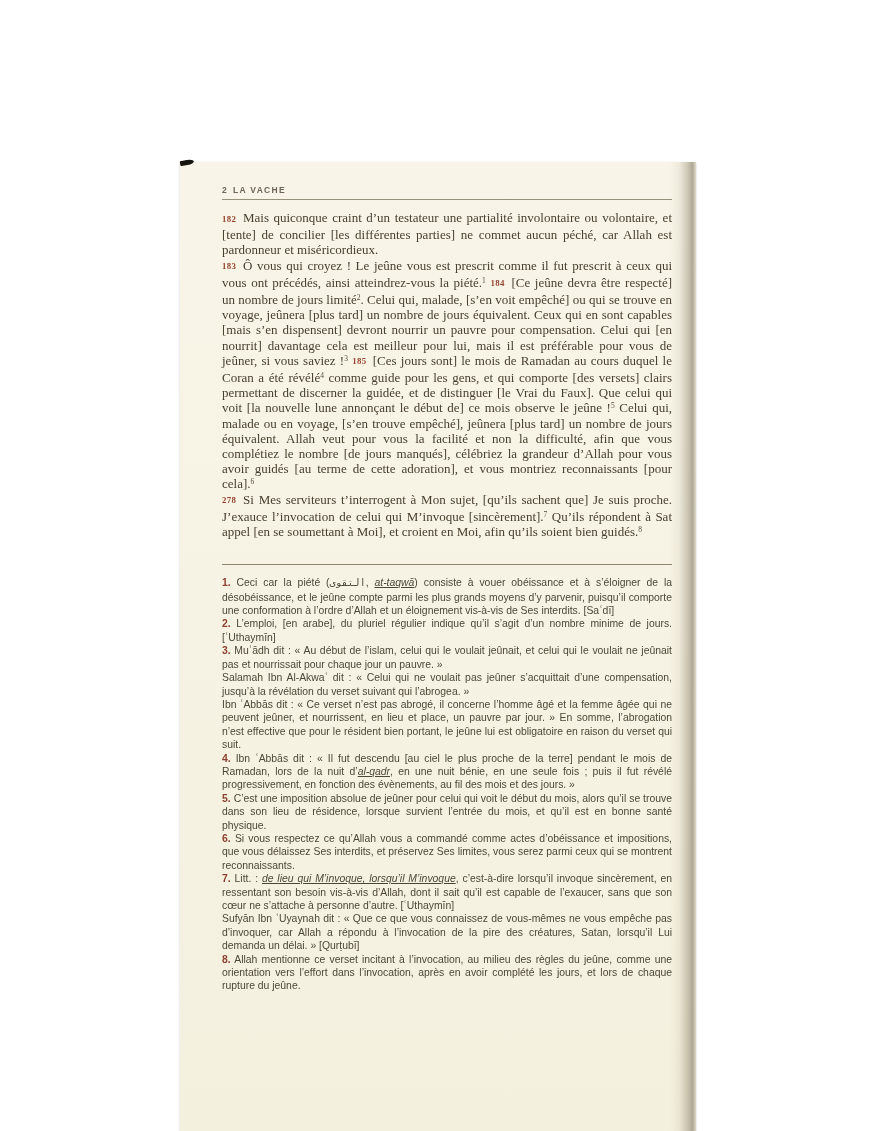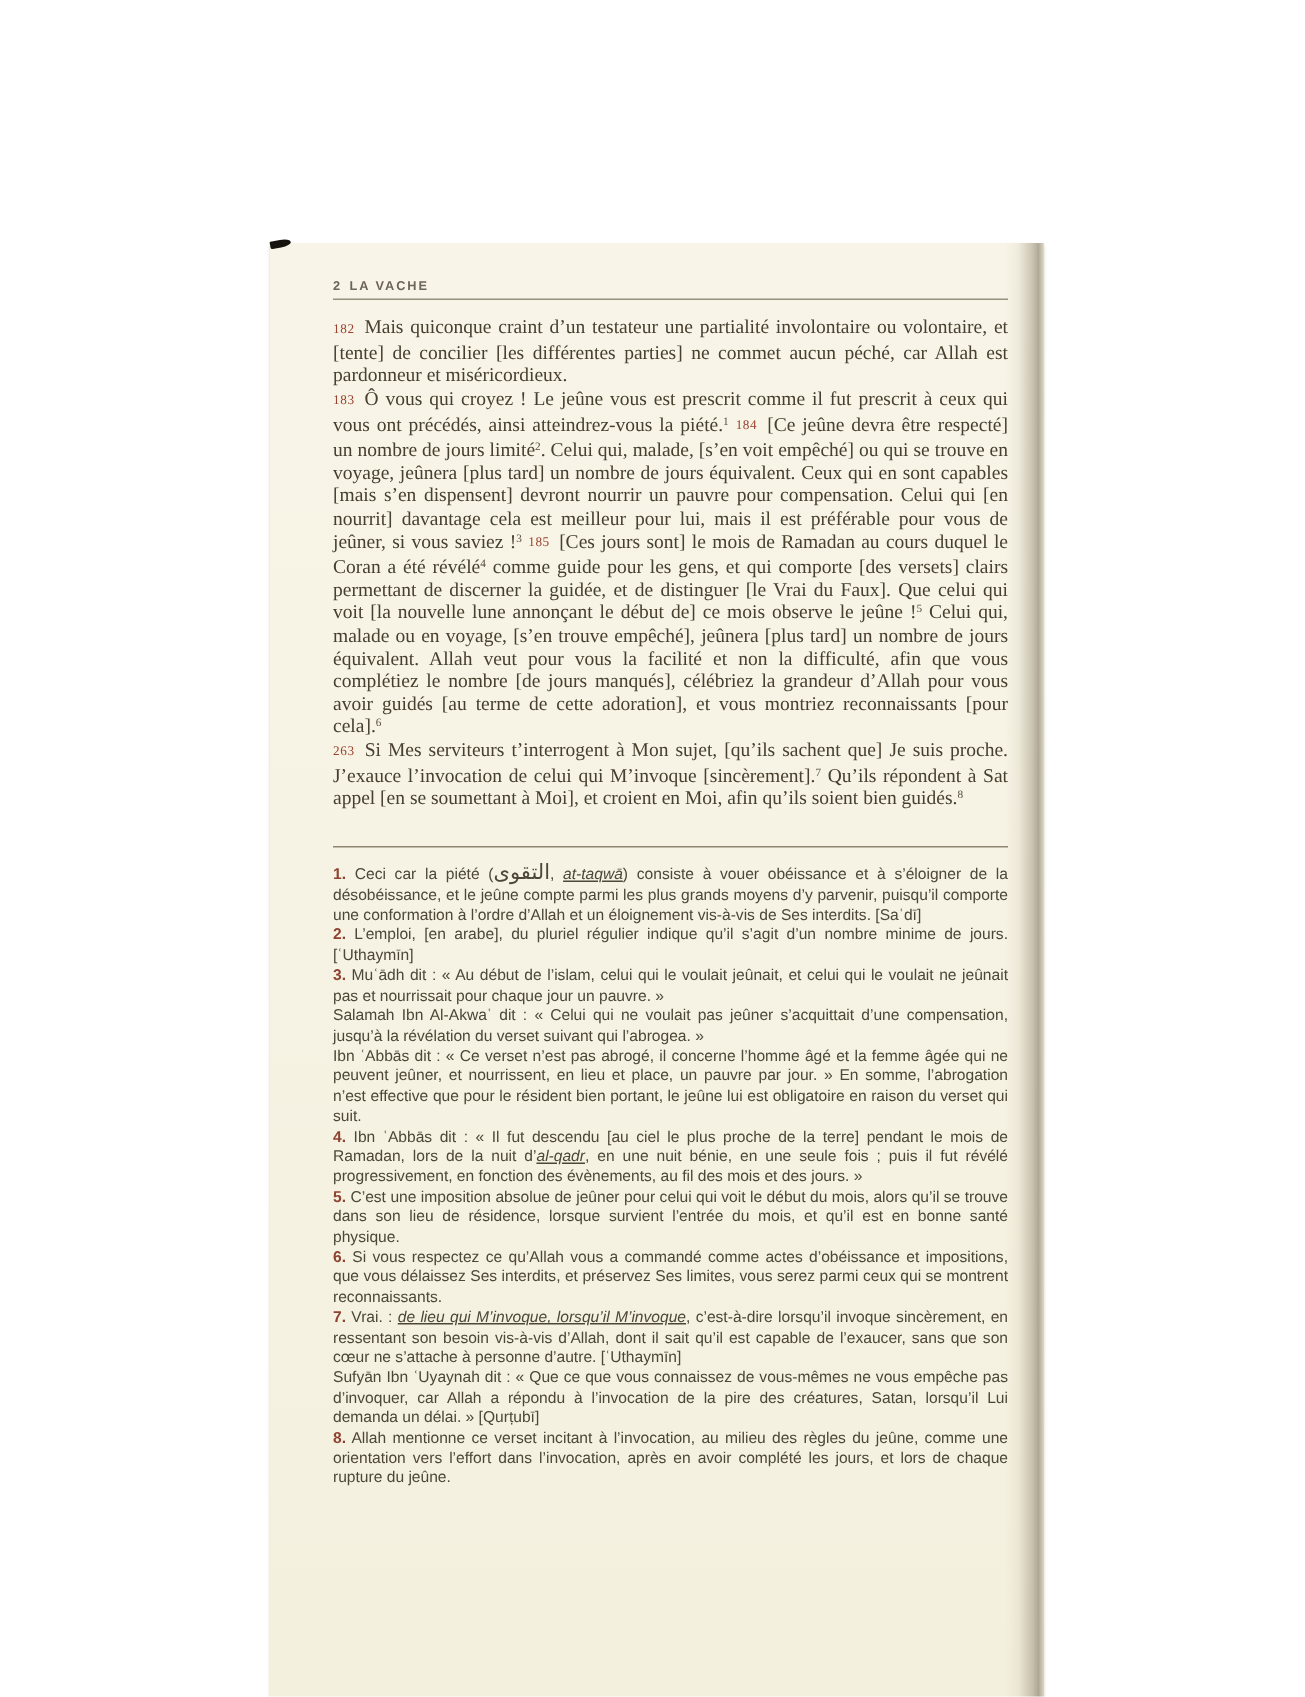--- a/index.html
+++ b/index.html
@@ -55,21 +55,21 @@
     margin: 4px 0 0 0;
   }
   .body-text {
     margin-top: 10px;
     font-size: 13px; line-height: 15.2px;
     color: #48402f;
     text-align: justify;
   }
   .body-text p { margin: 0; }
   .verse-num {
-    color: #99432f; font-weight: 400;
+    color: #99432f; font-weight: 700;
     font-size: 8.8px; letter-spacing: 0.4px;
     padding-right: 2px;
     position: relative; top: -0.5px;
   }
   sup.fn-ref {
     font-size: 7.5px; line-height: 0;
     vertical-align: 4px;
     color: #564d3a;
   }
   .fn-sep {
@@ -79,53 +79,53 @@
   }
   .footnotes {
     font-family: "Liberation Sans", sans-serif;
     font-size: 10.4px; line-height: 13.4px;
     color: #4c4737;
     text-align: justify;
   }
   .footnotes p { margin: 0; }
   .fn-num { font-weight: 700; color: #8e4230; }
   .it { font-style: italic; text-decoration: underline; }
-  .ar { font-family: Liberation Serif, serif; font-size: 14px; }
+  .ar { font-family: Liberation Mono, monospace; font-size: 10px; }
 </style>
 </head>
 <body>
 
 <div class="scan-bg">
   <div class="page">
     <div class="corner-mark"></div>
 
     <div class="content">
       <div class="running-head">
         <span class="chap-num">2</span><span>LA VACHE</span>
       </div>
       <hr class="head-rule">
 
       <div class="body-text" id="main-text">
           <p><span class="verse-num">182</span><span> Mais quiconque craint d’un testateur une partialité involontaire ou volontaire, et [tente] de concilier [les différentes parties] ne commet aucun péché, car Allah est pardonneur et miséricordieux.</span></p>
           <p><span class="verse-num">183</span><span> Ô vous qui croyez ! Le jeûne vous est prescrit comme il fut prescrit à ceux qui vous ont précédés, ainsi atteindrez-vous la piété.</span><sup class="fn-ref">1</sup><span> </span><span class="verse-num">184</span><span> [Ce jeûne devra être respecté] un nombre de jours limité</span><sup class="fn-ref">2</sup><span>. Celui qui, malade, [s’en voit empêché] ou qui se trouve en voyage, jeûnera [plus tard] un nombre de jours équivalent. Ceux qui en sont capables [mais s’en dispensent] devront nourrir un pauvre pour compensation. Celui qui [en nourrit] davantage cela est meilleur pour lui, mais il est préférable pour vous de jeûner, si vous saviez !</span><sup class="fn-ref">3</sup><span> </span><span class="verse-num">185</span><span> [Ces jours sont] le mois de Ramadan au cours duquel le Coran a été révélé</span><sup class="fn-ref">4</sup><span> comme guide pour les gens, et qui comporte [des versets] clairs permettant de discerner la guidée, et de distinguer [le Vrai du Faux]. Que celui qui voit [la nouvelle lune annonçant le début de] ce mois observe le jeûne !</span><sup class="fn-ref">5</sup><span> Celui qui, malade ou en voyage, [s’en trouve empêché], jeûnera [plus tard] un nombre de jours équivalent. Allah veut pour vous la facilité et non la difficulté, afin que vous complétiez le nombre [de jours manqués], célébriez la grandeur d’Allah pour vous avoir guidés [au terme de cette adoration], et vous montriez reconnaissants [pour cela].</span><sup class="fn-ref">6</sup></p>
-          <p><span class="verse-num">263</span><span> Si Mes serviteurs t’interrogent à Mon sujet, [qu’ils sachent que] Je suis proche. J’exauce l’invocation de celui qui M’invoque [sincèrement].</span><sup class="fn-ref">7</sup><span> Qu’ils répondent à Sat appel [en se soumettant à Moi], et croient en Moi, afin qu’ils soient bien guidés.</span><sup class="fn-ref">8</sup></p>
+          <p><span class="verse-num">278</span><span> Si Mes serviteurs t’interrogent à Mon sujet, [qu’ils sachent que] Je suis proche. J’exauce l’invocation de celui qui M’invoque [sincèrement].</span><sup class="fn-ref">7</sup><span> Qu’ils répondent à Sat appel [en se soumettant à Moi], et croient en Moi, afin qu’ils soient bien guidés.</span><sup class="fn-ref">8</sup></p>
         </div>
 
       <hr class="fn-sep">
 
       <div class="footnotes" id="footnotes">
           <p><span class="fn-num">1.</span><span> Ceci car la piété (</span><span class="ar">التقوى</span><span>, </span><span class="it">at-taqwā</span><span>) consiste à vouer obéissance et à s’éloigner de la désobéissance, et le jeûne compte parmi les plus grands moyens d’y parvenir, puisqu’il comporte une conformation à l’ordre d’Allah et un éloignement vis-à-vis de Ses interdits. [Saʿdī]</span></p>
           <p><span class="fn-num">2.</span><span> L’emploi, [en arabe], du pluriel régulier indique qu’il s’agit d’un nombre minime de jours. [ʿUthaymīn]</span></p>
           <p><span class="fn-num">3.</span><span> Muʿādh dit : « Au début de l’islam, celui qui le voulait jeûnait, et celui qui le voulait ne jeûnait pas et nourrissait pour chaque jour un pauvre. »</span></p>
           <p><span>Salamah Ibn Al-Akwaʿ dit : « Celui qui ne voulait pas jeûner s’acquittait d’une compensation, jusqu’à la révélation du verset suivant qui l’abrogea. »</span></p>
           <p><span>Ibn ʿAbbās dit : « Ce verset n’est pas abrogé, il concerne l’homme âgé et la femme âgée qui ne peuvent jeûner, et nourrissent, en lieu et place, un pauvre par jour. » En somme, l’abrogation n’est effective que pour le résident bien portant, le jeûne lui est obligatoire en raison du verset qui suit.</span></p>
           <p><span class="fn-num">4.</span><span> Ibn ʿAbbās dit : « Il fut descendu [au ciel le plus proche de la terre] pendant le mois de Ramadan, lors de la nuit d’</span><span class="it">al-qadr</span><span>, en une nuit bénie, en une seule fois ; puis il fut révélé progressivement, en fonction des évènements, au fil des mois et des jours. »</span></p>
           <p><span class="fn-num">5.</span><span> C’est une imposition absolue de jeûner pour celui qui voit le début du mois, alors qu’il se trouve dans son lieu de résidence, lorsque survient l’entrée du mois, et qu’il est en bonne santé physique.</span></p>
           <p><span class="fn-num">6.</span><span> Si vous respectez ce qu’Allah vous a commandé comme actes d’obéissance et impositions, que vous délaissez Ses interdits, et préservez Ses limites, vous serez parmi ceux qui se montrent reconnaissants.</span></p>
-          <p><span class="fn-num">7.</span><span> Vrai. : </span><span class="it">de lieu qui M’invoque, lorsqu’il M’invoque</span><span>, c’est-à-dire lorsqu’il invoque sincèrement, en ressentant son besoin vis-à-vis d’Allah, dont il sait qu’il est capable de l’exaucer, sans que son cœur ne s’attache à personne d’autre. [ʿUthaymīn]</span></p>
+          <p><span class="fn-num">7.</span><span> Litt. : </span><span class="it">de lieu qui M’invoque, lorsqu’il M’invoque</span><span>, c’est-à-dire lorsqu’il invoque sincèrement, en ressentant son besoin vis-à-vis d’Allah, dont il sait qu’il est capable de l’exaucer, sans que son cœur ne s’attache à personne d’autre. [ʿUthaymīn]</span></p>
           <p><span>Sufyān Ibn ʿUyaynah dit : « Que ce que vous connaissez de vous-mêmes ne vous empêche pas d’invoquer, car Allah a répondu à l’invocation de la pire des créatures, Satan, lorsqu’il Lui demanda un délai. » [Qurṭubī]</span></p>
           <p><span class="fn-num">8.</span><span> Allah mentionne ce verset incitant à l’invocation, au milieu des règles du jeûne, comme une orientation vers l’effort dans l’invocation, après en avoir complété les jours, et lors de chaque rupture du jeûne.</span></p>
         </div>
     </div>
 
     <div class="page-edge"></div>
   </div>
 </div>
 
 </body></html>

